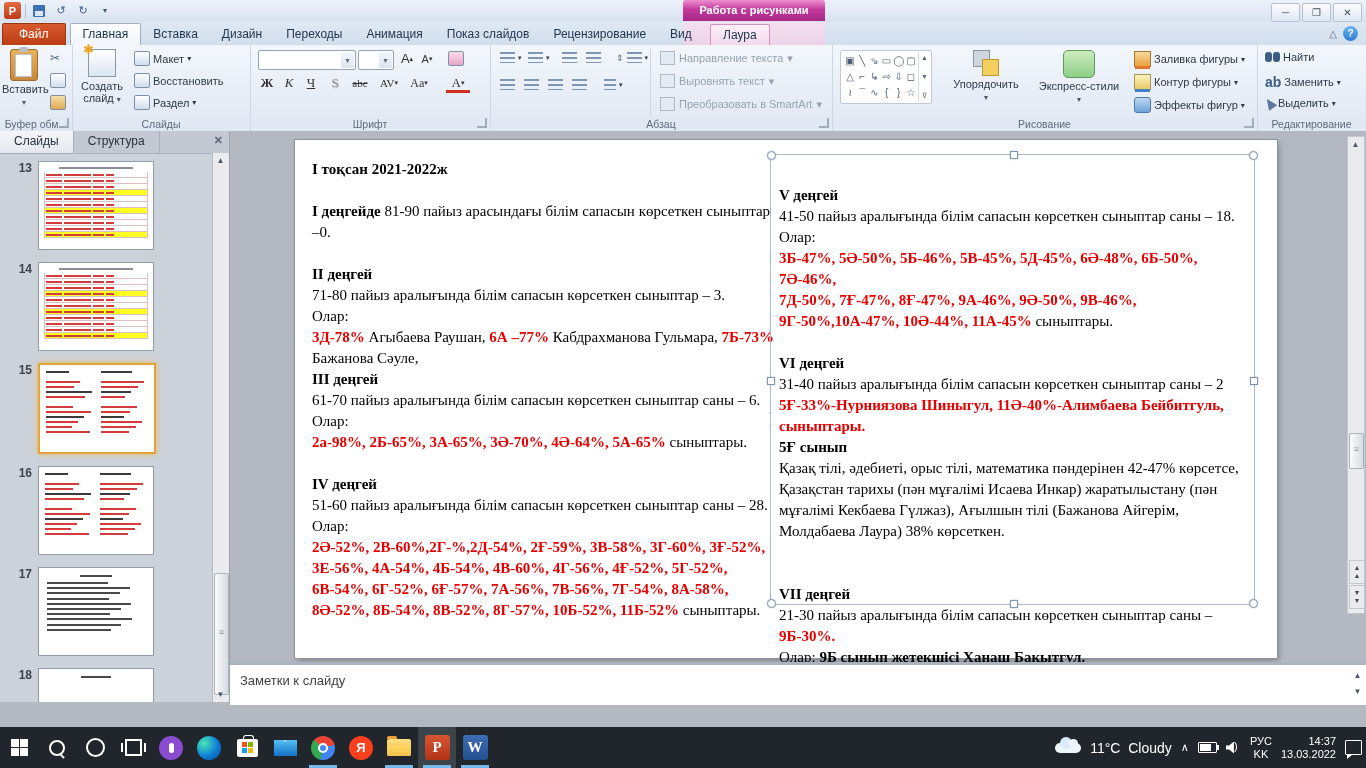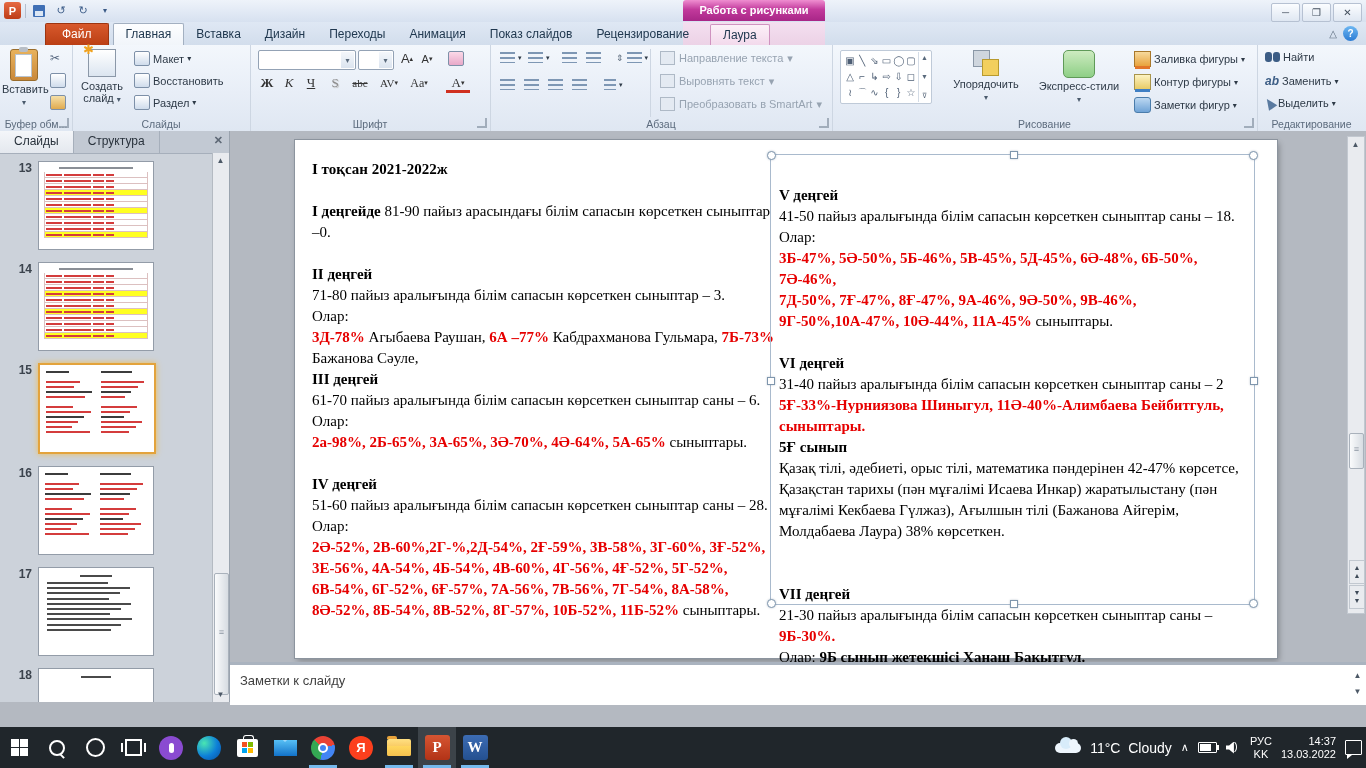--- a/index.html
+++ b/index.html
@@ -26,21 +26,21 @@
     background:linear-gradient(#fbfdff,#dfe7f2);color:#44505e;font-size:10px;
     display:flex;align-items:center;justify-content:center;}
   
   #tabrow{position:absolute;left:0;top:22px;right:0;height:23px;
     background:linear-gradient(#dfe8f4,#d2ddec);border-bottom:1px solid #b9c4d4;}
   .ctx-under{position:absolute;left:683px;top:0;width:142px;height:23px;
     background:linear-gradient(#f4dff0,#ecd2e6);}
   #tabs{position:absolute;left:2px;top:1px;display:flex;align-items:flex-end;height:22px;}
   .tab{padding:3px 12px 4px;font-size:12px;color:#20384f;white-space:nowrap;}
   .tab.file{background:linear-gradient(#d8592c,#bb3f15);color:#fff;border:1px solid #9c3410;
-    border-bottom:none;border-radius:2px 2px 0 0;padding:3px 16px 4px;margin-right:4px;margin-left:43px;}
+    border-bottom:none;border-radius:2px 2px 0 0;padding:3px 16px 4px;margin-right:4px;}
   .tab.active{background:linear-gradient(#fdfeff,#f1f5fa);border:1px solid #a3b0c1;border-bottom:none;
     border-radius:2px 2px 0 0;}
   .tab.ctx{position:absolute;left:708px;top:1px;background:linear-gradient(#fcf0f8,#f2d8eb);
     border:1px solid #cf93c0;border-bottom:none;border-radius:2px 2px 0 0;}
   .ribbon-help{position:absolute;right:8px;top:4px;display:flex;gap:6px;align-items:center;}
   .min-rib{color:#5f6f80;font-size:10px;}
   .help-btn{width:15px;height:15px;border-radius:50%;background:linear-gradient(#6db7f2,#2c7cd4);
     color:#fff;font-weight:bold;font-size:10px;display:flex;align-items:center;justify-content:center;}
   
   #ribbon{position:absolute;left:0;top:45px;right:0;height:86px;
@@ -87,21 +87,21 @@
   .ic16{width:15px;height:14px;position:relative;}
   .fill-ic{background:linear-gradient(#f7d99c,#e8a33d);border:1px solid #a8772a;}
   .fill-ic::after{content:'';position:absolute;left:0;right:0;bottom:-3px;height:3px;background:#e2762a;}
   .pen-ic{background:linear-gradient(#fdf3c2,#e8cb66);border:1px solid #a9954c;}
   .pen-ic::after{content:'';position:absolute;left:0;right:0;bottom:-3px;height:3px;background:#3f7fc4;}
   .eff-ic{background:linear-gradient(#bcd8f2,#6fa3d6);border:1px solid #4a7cab;border-radius:3px;}
   
   .bino{width:15px;height:10px;position:relative;}
   .bino::before,.bino::after{content:'';position:absolute;top:0;width:7px;height:10px;border-radius:3px;background:#3c5d85;}
   .bino::before{left:0;} .bino::after{right:0;}
-  .repl-ic{font-size:12px;color:#3c5d85;font-weight:bold;font-style:italic;}
+  .repl-ic{font-size:14px;color:#3c5d85;font-weight:bold;}
   .cursor-ic{width:0;height:0;border-left:5px solid transparent;border-right:5px solid transparent;
     border-bottom:11px solid #5a7aa0;transform:rotate(-35deg);}
   
   #left-panel{position:absolute;left:0;top:131px;width:229px;bottom:66px;background:#ccd2da;border-right:1px solid #9aa3ae;}
   .panel-tabs{position:absolute;left:0;top:0;right:0;height:22px;background:#c2c9d3;border-bottom:1px solid #a6afbb;display:flex;}
   .ptab{padding:3px 14px;font-size:12px;color:#29323c;border-right:1px solid #a6afbb;background:#c2c9d3;}
   .ptab.on{background:linear-gradient(#f4f6f9,#e4e8ee);}
   .panel-close{position:absolute;right:6px;top:3px;color:#5d6875;font-size:11px;font-weight:bold;}
   #thumb-list{position:absolute;left:0;top:26px;right:16px;bottom:0;overflow:hidden;padding:4px 0 0 6px;}
   .thumb-row{display:flex;margin-bottom:12px;}
@@ -445,21 +445,21 @@
           <span>Заливка фигуры</span> 
           <span class="dd" style="font-size:8px;">▾</span>
         </div>
       <div class="srow" style="left:302px;top:29px;">
           <span class="ic16 pen-ic"></span>
           <span>Контур фигуры</span> 
           <span class="dd" style="font-size:8px;">▾</span>
         </div>
       <div class="srow" style="left:302px;top:52px;">
           <span class="ic16 eff-ic"></span>
-          <span>Заметки фигур</span> 
+          <span>Эффекты фигур</span> 
           <span class="dd" style="font-size:8px;">▾</span>
         </div>
       <div class="glabel">Рисование</div>
       <div class="launcher"></div>
     </div>
 
     <div class="rgroup" style="left:1257px;width:109px;border-right:none;">
       <div class="srow" style="left:8px;top:6px;">
           <span class="bino"></span>
           <span>Найти</span>

